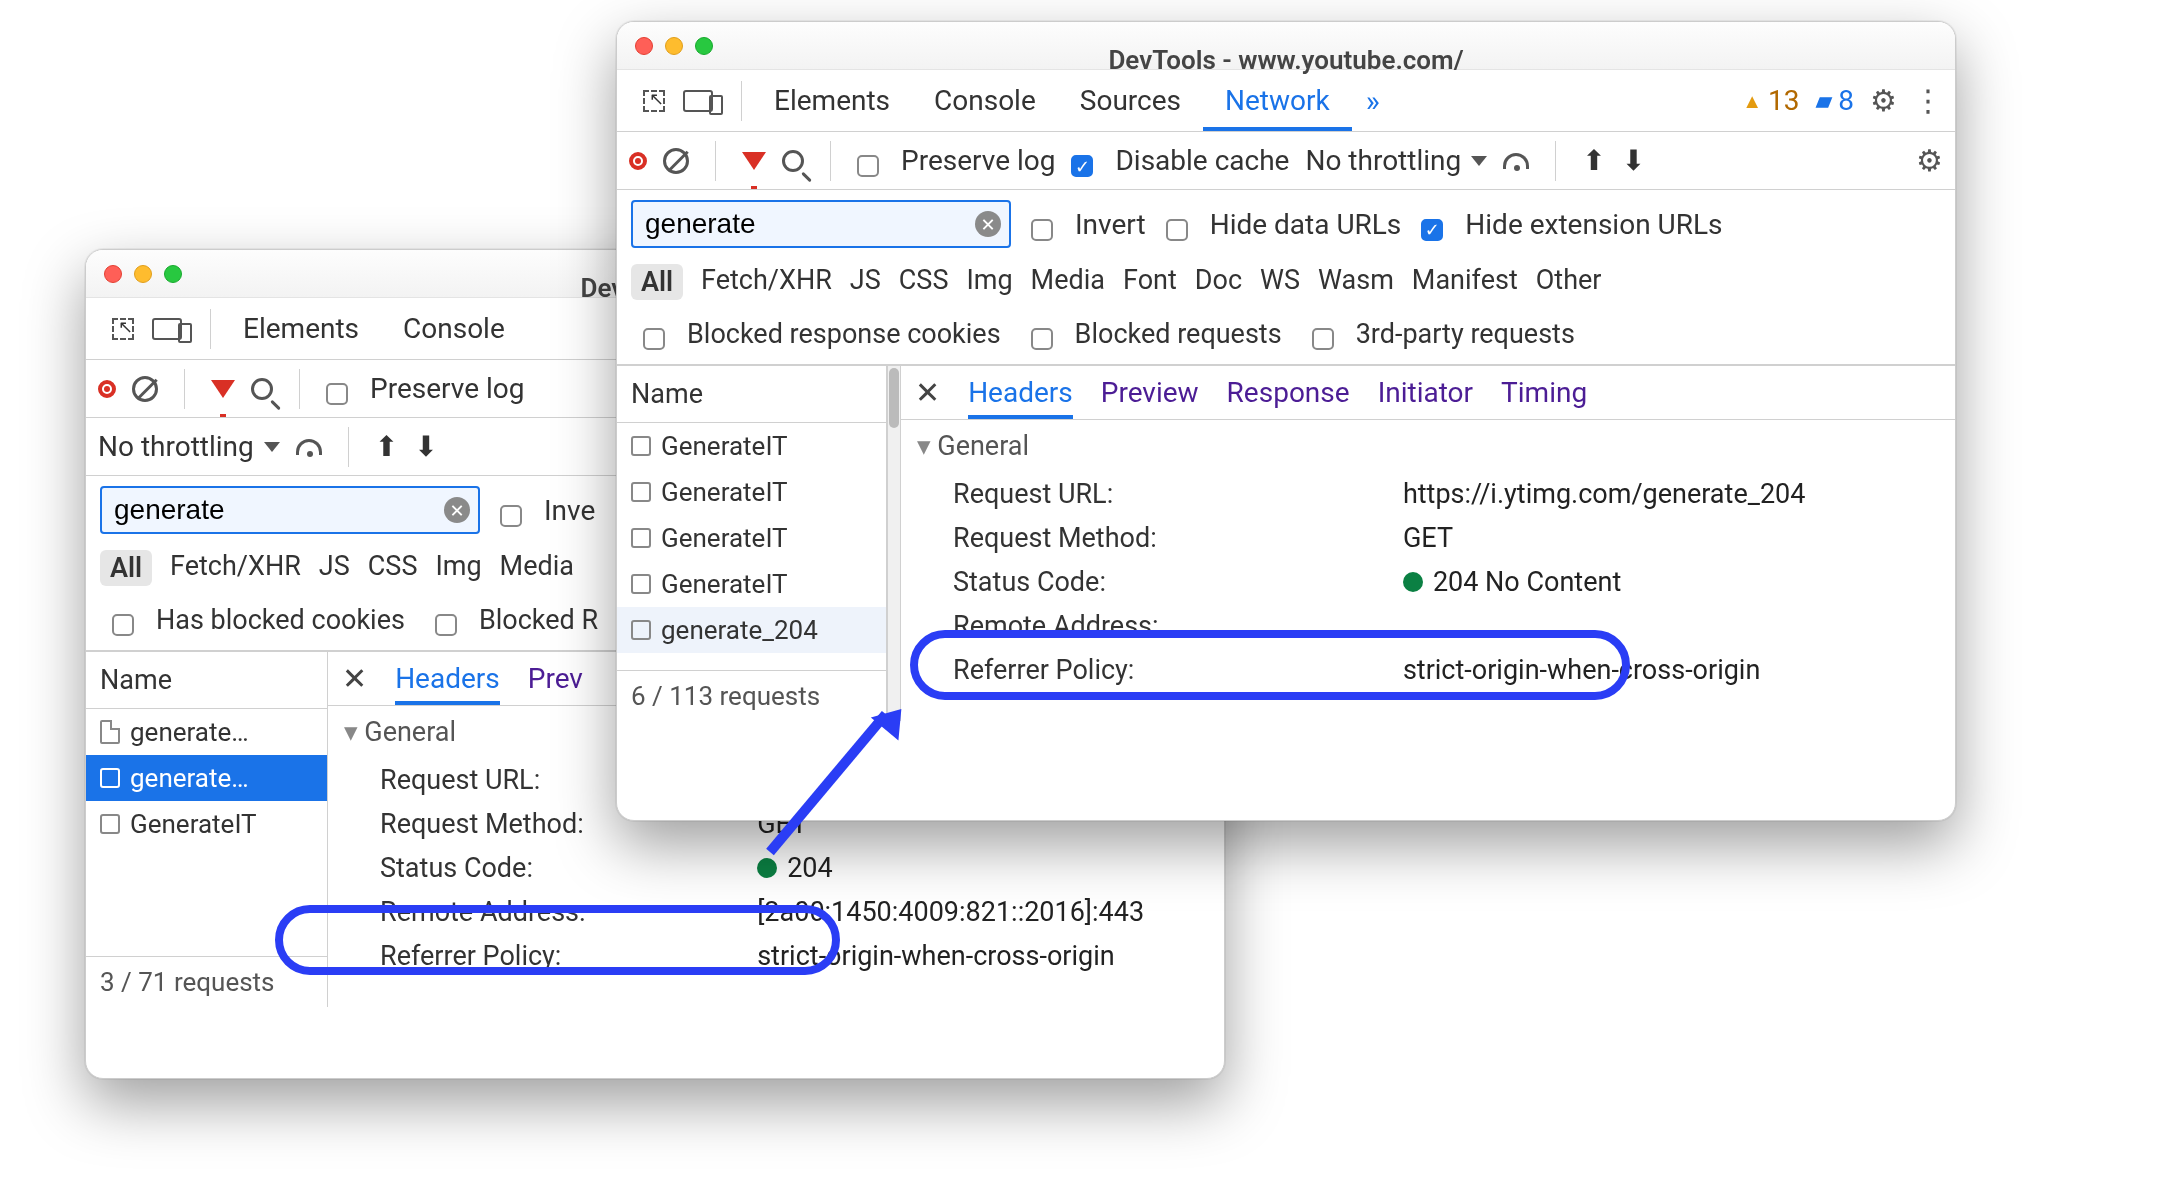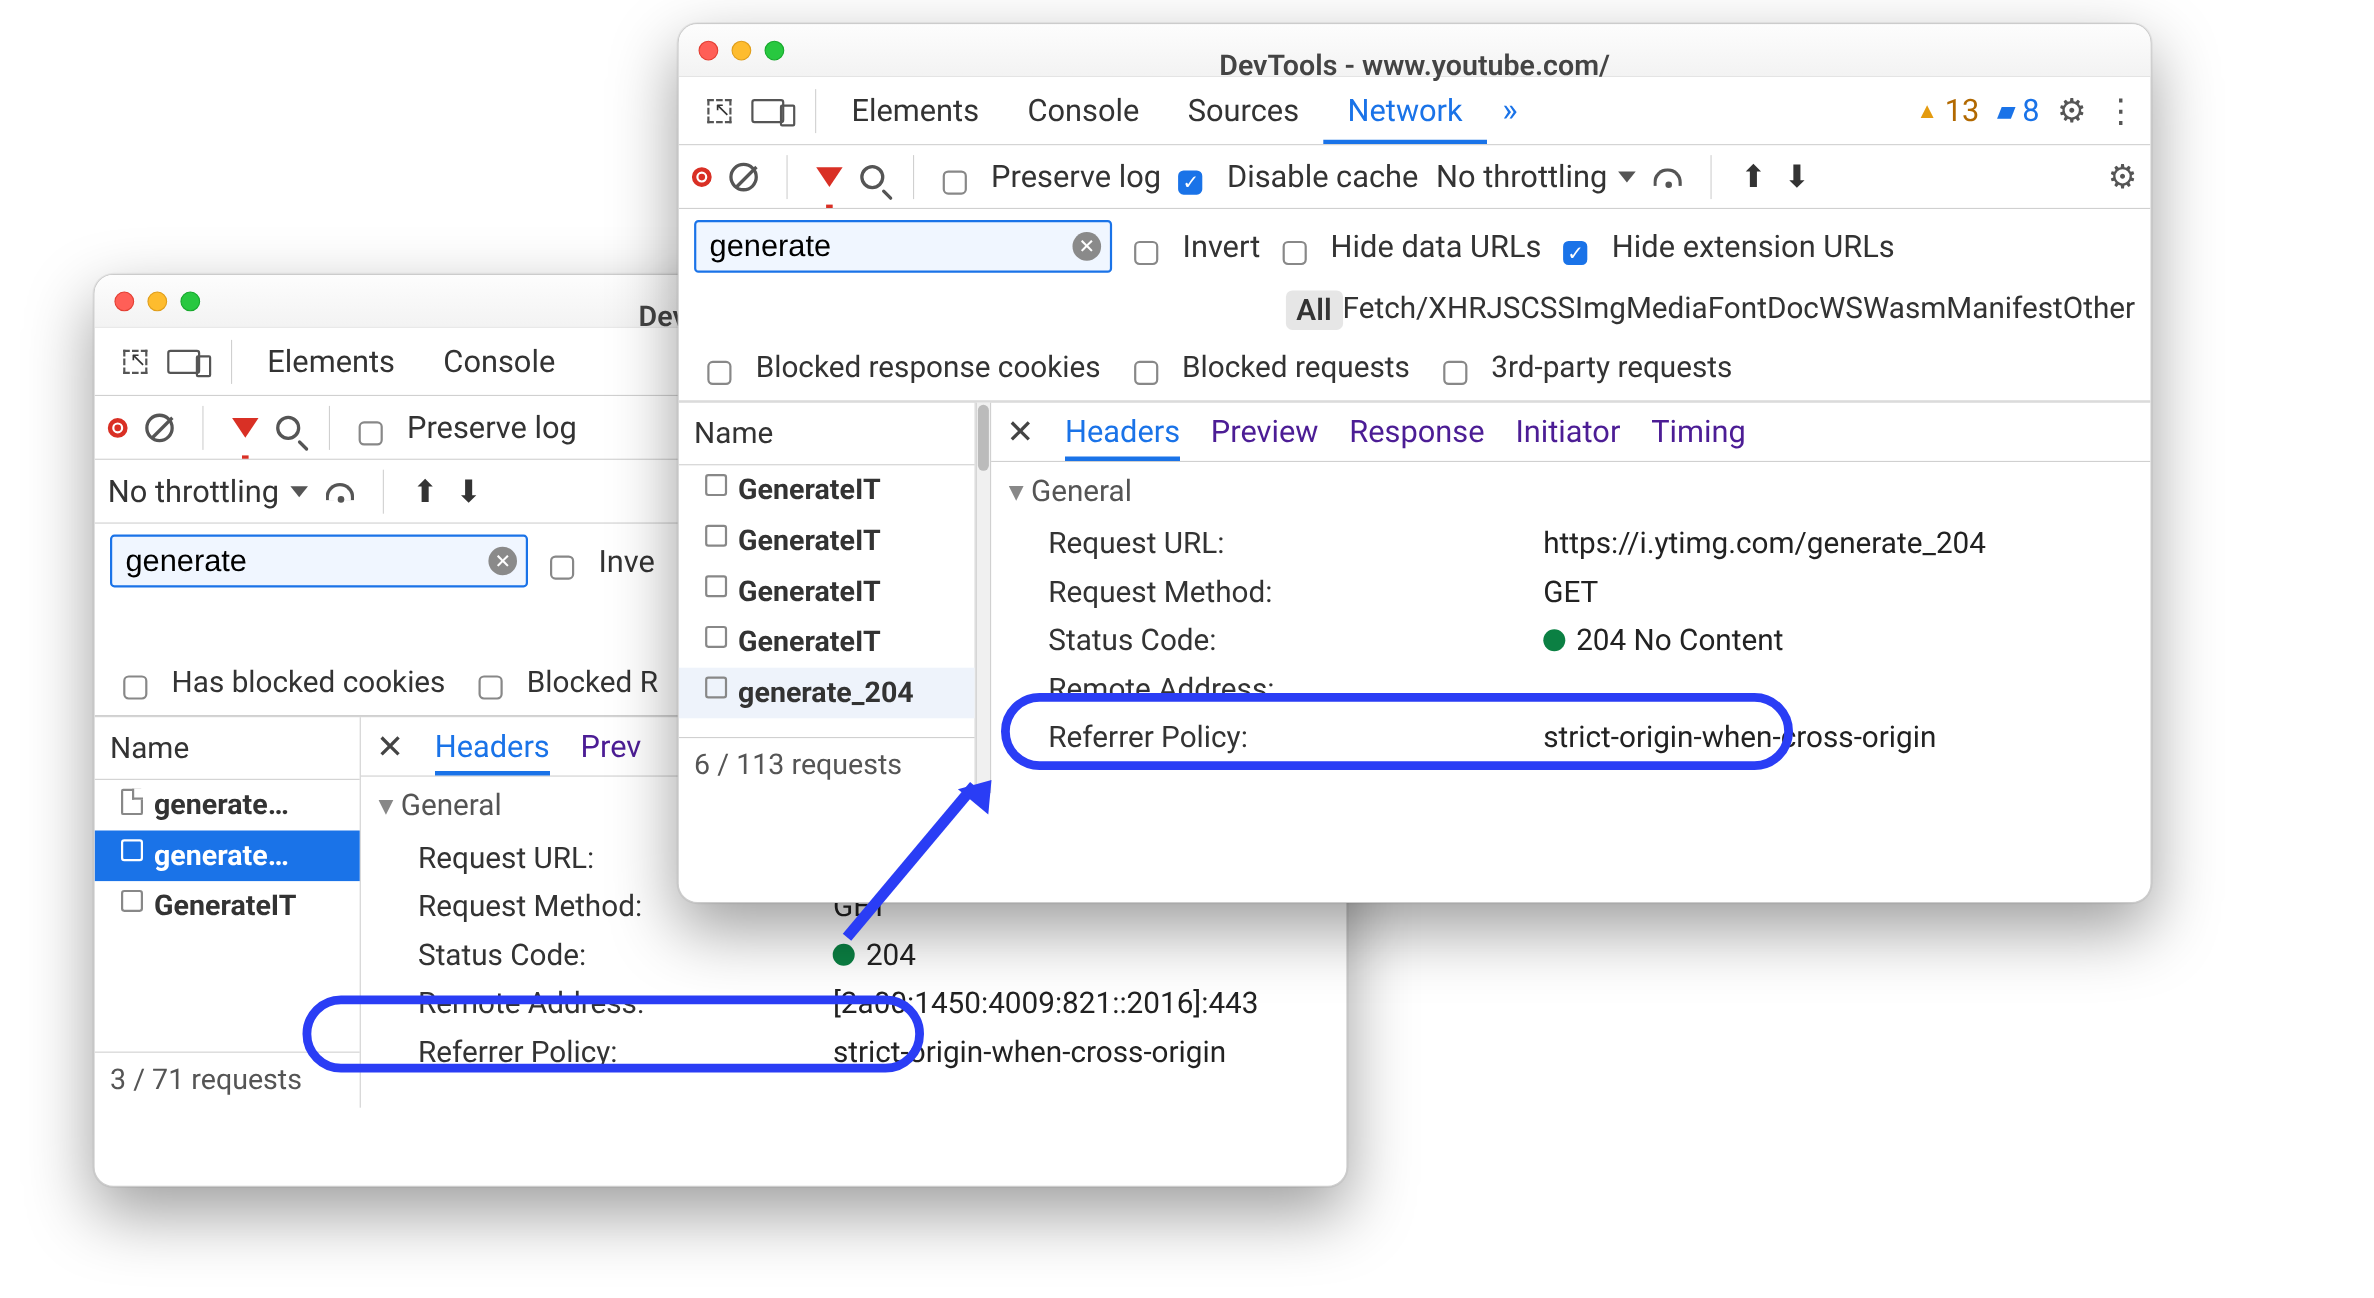--- a/index.html
+++ b/index.html
@@ -88,31 +88,31 @@
   .filter-input { position:relative; }
   .filter-input input {
     border:2px solid #1a73e8; border-radius:4px; padding:6px 44px 6px 12px;
     font-size:28px; width:380px; outline:none; background:#f0f6ff;
   }
   .clear-x { position:absolute; right:10px; top:50%; transform:translateY(-50%);
     width:26px; height:26px; border-radius:50%; background:#8a8a8a; color:#fff; font-size:18px;
     display:flex; align-items:center; justify-content:center; }
   
   
-  .chips { display:flex; padding:6px 14px 12px; flex-wrap:wrap; font-size:27px;justify-content:flex-end; }
+  .chips { display:flex; gap:18px; padding:6px 14px 12px; flex-wrap:wrap; font-size:27px; }
   .chip { color:#333; }
   .chip.active { background:#e6e6e6; border-radius:6px; padding:2px 10px; font-weight:600; }
   
   .extra-checks { display:flex; gap:30px; padding:6px 26px 14px; flex-wrap:wrap; border-bottom:1px solid #d0d0d0; font-size:27px;}
   
   
   .split { display:flex; border-top:1px solid #d0d0d0; }
   .reqlist { border-right:1px solid #d0d0d0; display:flex; flex-direction:column; }
   .listhdr { padding:12px 14px; font-size:27px; border-bottom:1px solid #d0d0d0; text-align:left;}
-  .reqitem { display:flex; gap:10px; padding:8px 24px; font-size:26px; white-space:nowrap; overflow:hidden; text-overflow:ellipsis;font-weight:bold;}
+  .reqitem { display:flex; align-items:center; gap:10px; padding:8px 14px; font-size:26px; white-space:nowrap; overflow:hidden; text-overflow:ellipsis;}
   .reqitem.selected { background:#1a73e8; color:#fff; }
   .reqcount { border-top:1px solid #d0d0d0; padding:10px 14px; font-size:26px; color:#555;}
   .icon-sq { width:20px; height:20px; border:2px solid #888; border-radius:3px; flex:none;}
   .reqitem.selected .icon-sq{ border-color:#fff;}
   .icon-page { width:20px; height:24px; border:2px solid #888; border-radius:2px; flex:none; position:relative;}
   .icon-page::after{content:""; position:absolute; right:-2px; top:-2px; width:8px; height:8px; background:#fff; border-left:2px solid #888; border-bottom:2px solid #888;}
   
   .detail { flex:1; display:flex; flex-direction:column; }
   .detail-tabs{ display:flex; align-items:center; gap:28px; padding:0 14px; height:54px; border-bottom:1px solid #d0d0d0;}
   .detail-tabs .close-x{ font-size:30px; color:#444;}

